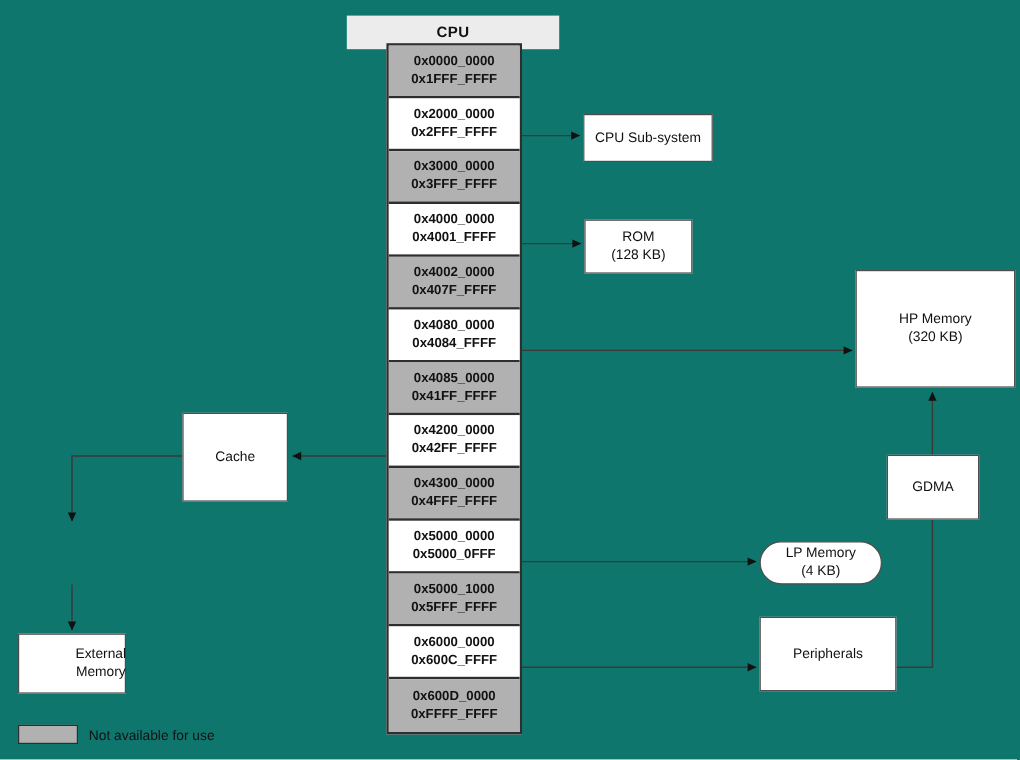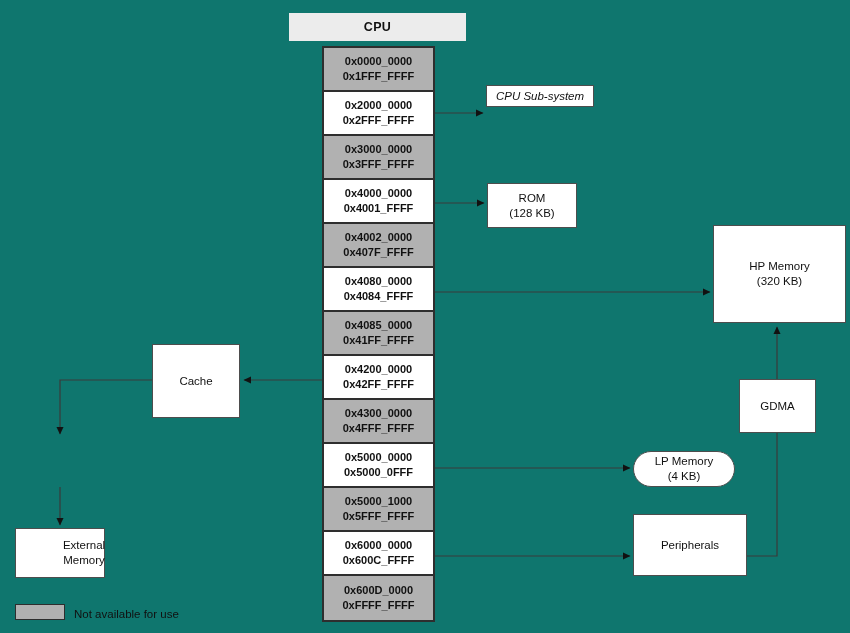--- a/index.html
+++ b/index.html
@@ -16,39 +16,39 @@
     position:relative;width:850px;height:633px;background:#0f766e;overflow:hidden;
     font-family:"Liberation Sans","DejaVu Sans",sans-serif;color:var(--text-color);
   }
   #connectors{position:absolute;left:0;top:0;width:850px;height:633px;pointer-events:none;}
   .cpu-header{
     position:absolute;left:289px;top:13px;width:177px;height:28px;
     background:var(--header-fill);display:flex;align-items:center;justify-content:center;
     font-size:12.5px;font-weight:bold;letter-spacing:.3px;
   }
   .mem-column{
-    position:absolute;left:322px;top:46px;width:113px;
+    position:absolute;left:322px;top:36px;width:113px;
     border:2px solid var(--cell-border);background:#fff;box-sizing:border-box;
   }
   .cell{
     height:44px;box-sizing:border-box;border-bottom:2px solid var(--cell-border);
     display:flex;flex-direction:column;align-items:center;justify-content:center;
     background:var(--available-fill);
   }
   .cell:last-child{border-bottom:none;}
   .cell.unavailable{background:var(--unavailable-fill);}
   .addr{font-size:11px;font-weight:bold;line-height:15px;white-space:nowrap;}
   .box{
     position:absolute;box-sizing:border-box;background:#ffffff;
     border:1.5px solid var(--box-border);
     display:flex;flex-direction:column;align-items:center;justify-content:center;
     font-size:11.5px;line-height:15px;text-align:center;
   }
   .box span{white-space:nowrap;}
-  .box-cpu-subsystem{left:486px;top:85px;width:108px;height:22px;font-style:italic;}
+  .box-cpu-subsystem{left:486px;top:95px;width:108px;height:40px;}
   .box-rom{left:487px;top:183px;width:90px;height:45px;}
   .box-hp-memory{left:713px;top:225px;width:133px;height:98px;}
   .box-gdma{left:739px;top:379px;width:77px;height:54px;}
   .box-lp-memory{left:633px;top:451px;width:102px;height:36px;border-radius:18px;}
   .box-peripherals{left:633px;top:514px;width:114px;height:62px;}
   .box-cache{left:152px;top:344px;width:88px;height:74px;}
   .box-mmu{left:15px;top:437px;width:90px;height:50px;}
   .box-external-memory{left:15px;top:528px;width:90px;height:50px;padding-left:48px;}
   .legend{position:absolute;left:15px;top:604px;display:flex;align-items:flex-end;}
   .legend-swatch{

